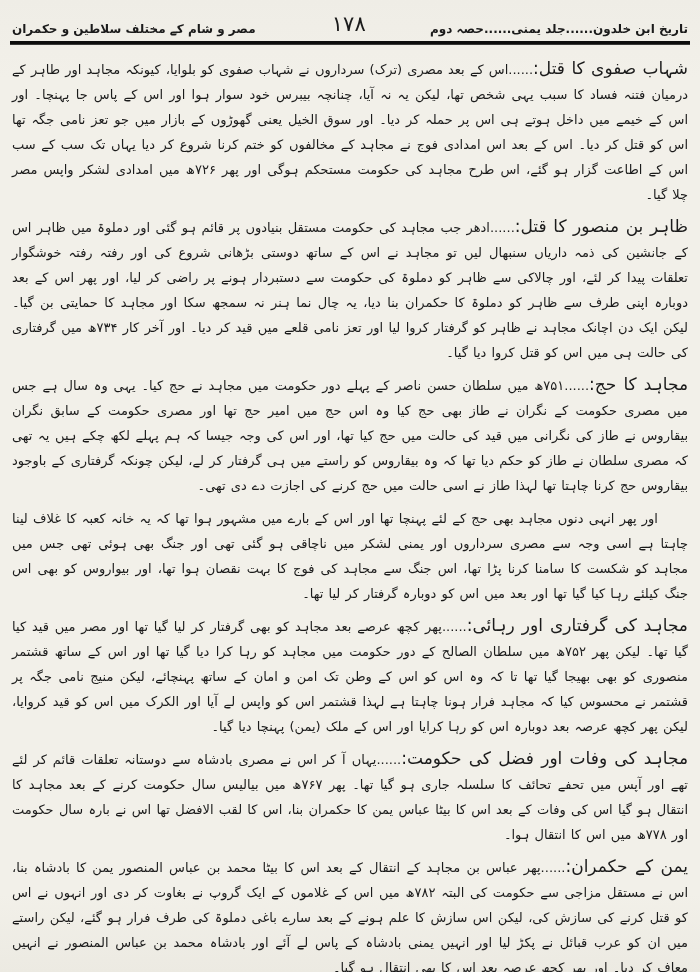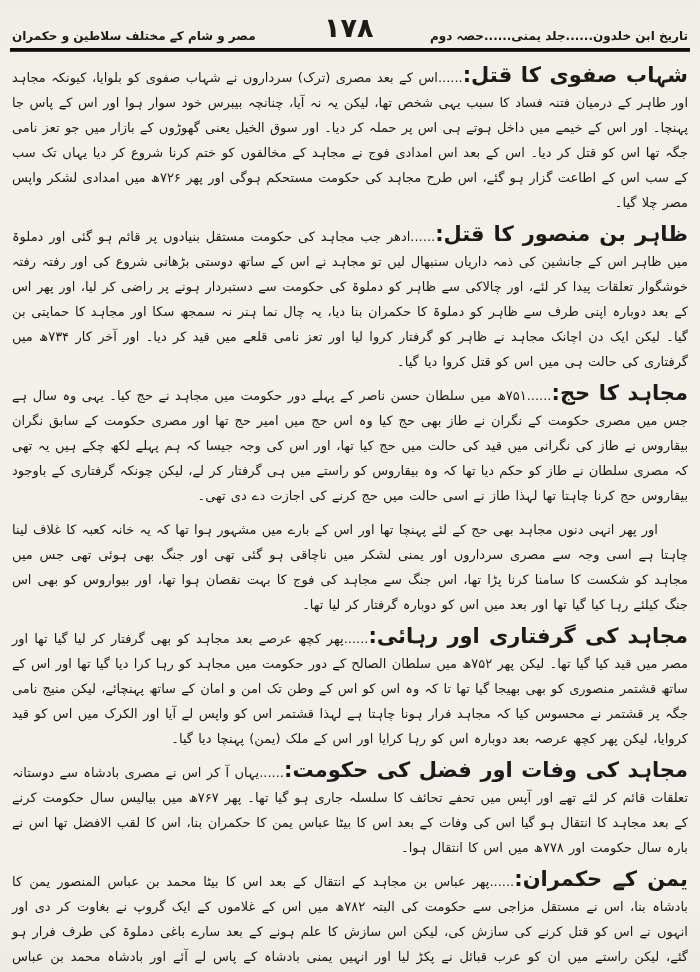--- a/index.html
+++ b/index.html
@@ -29,22 +29,22 @@
     align-items: flex-end;
     padding: 2px 2px 0 2px;
     font-weight: bold;
   }
   .header .h-title {
     font-size: 12px;
     letter-spacing: 0;
     white-space: nowrap;
   }
   .header .h-num {
-    font-size: 27px;
-    font-weight: bold;
+    font-size: 21px;
+    font-weight: normal;
     transform: translateX(6px);
   }
   .divider {
     height: 3px;
     background: #0d0d0d;
     margin: 5px 0 2px 0;
     border-bottom: 1px solid #3a3a38;
   }
   .content {
     padding: 2px 2px 0 2px;
@@ -53,22 +53,22 @@
     margin: 7px 0 7px 0;
     font-size: 13px;
     line-height: 25px;
     text-align: justify;
     word-spacing: 1px;
   }
   .para.indent {
     text-indent: 30px;
   }
   .p-head {
-    font-weight: bold;
-    font-size: 21px;
+    font-weight: normal;
+    font-size: 17px;
   }
   .p-body {
     font-size: 13px;
   }
 </style>
 </head>
 <body>
 
 <div class="page">
 

